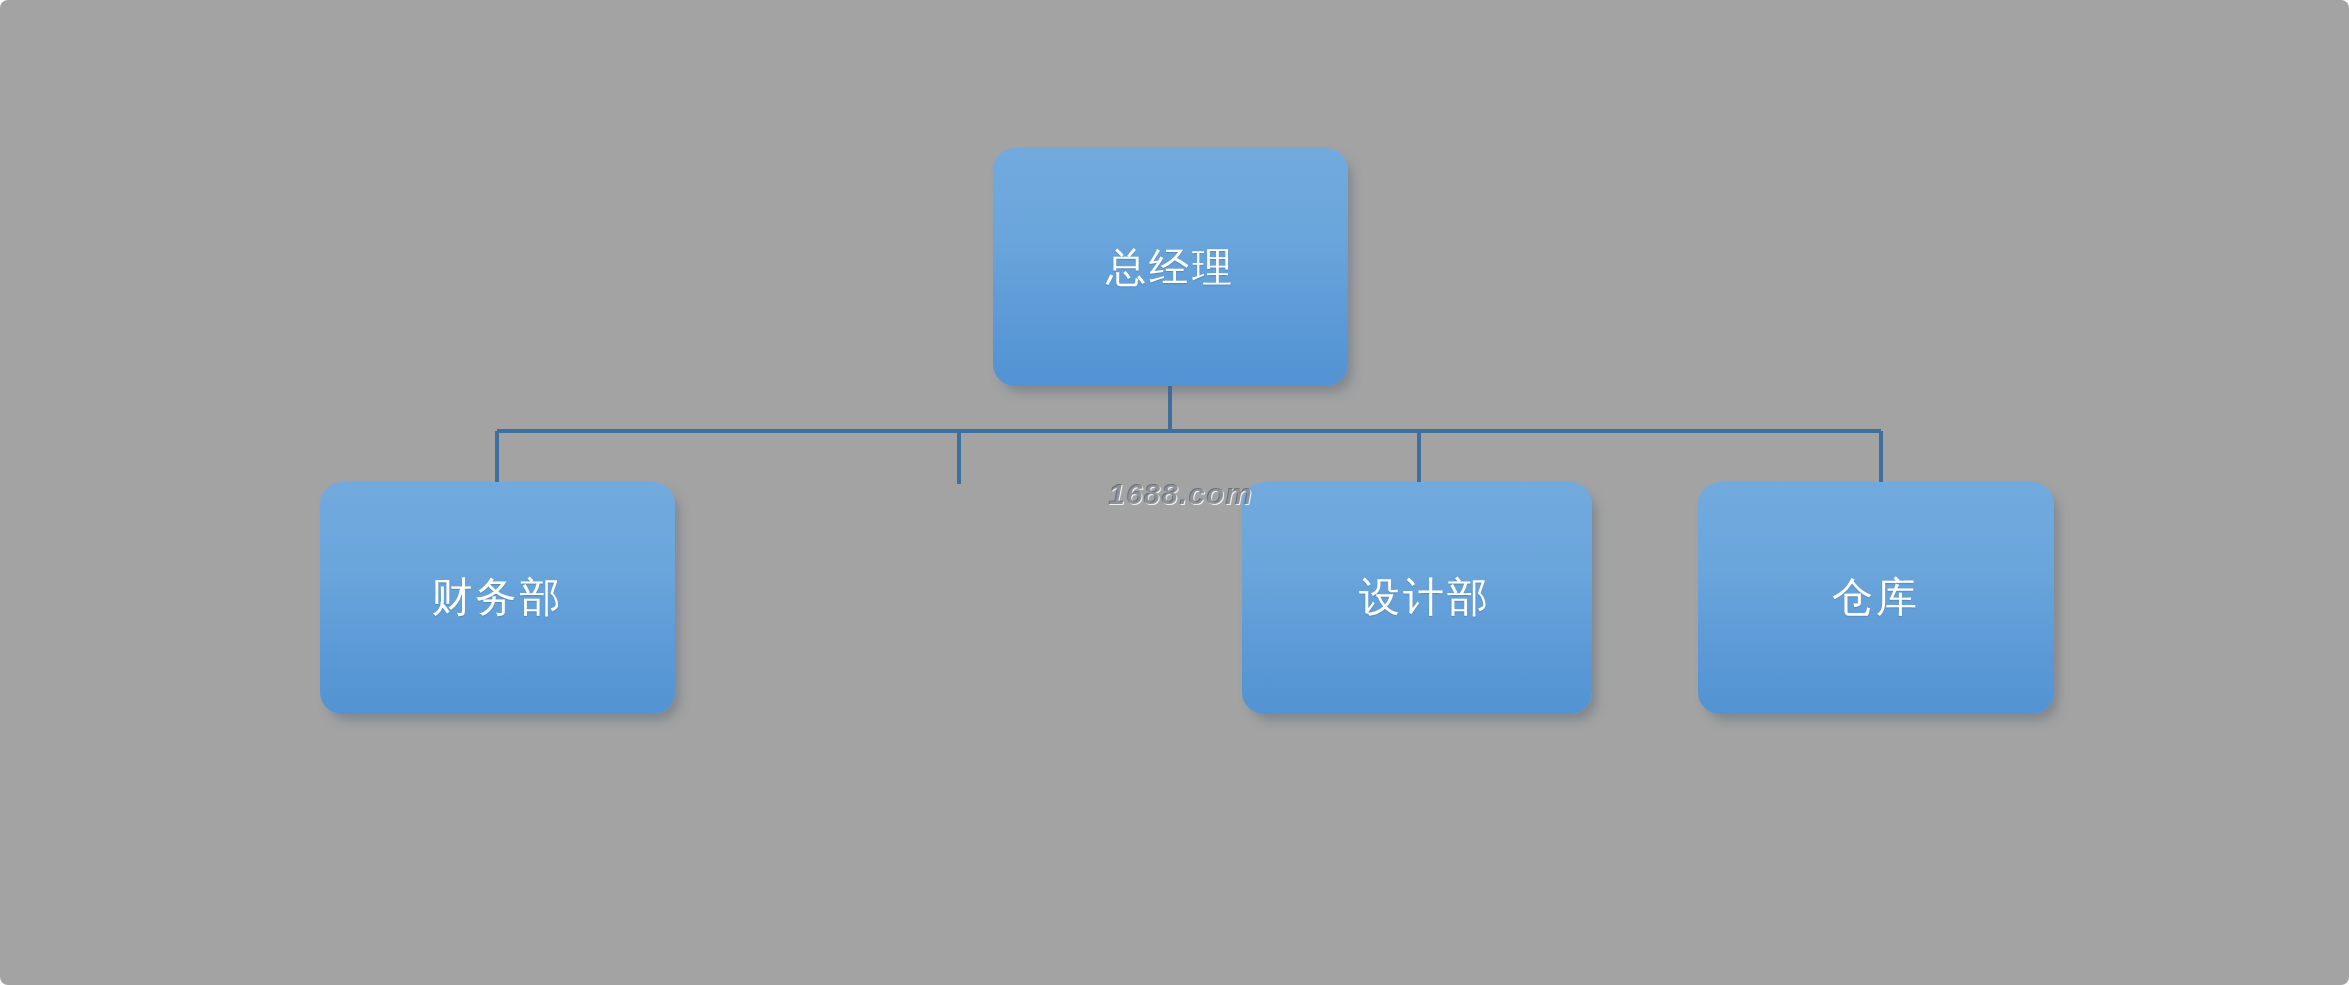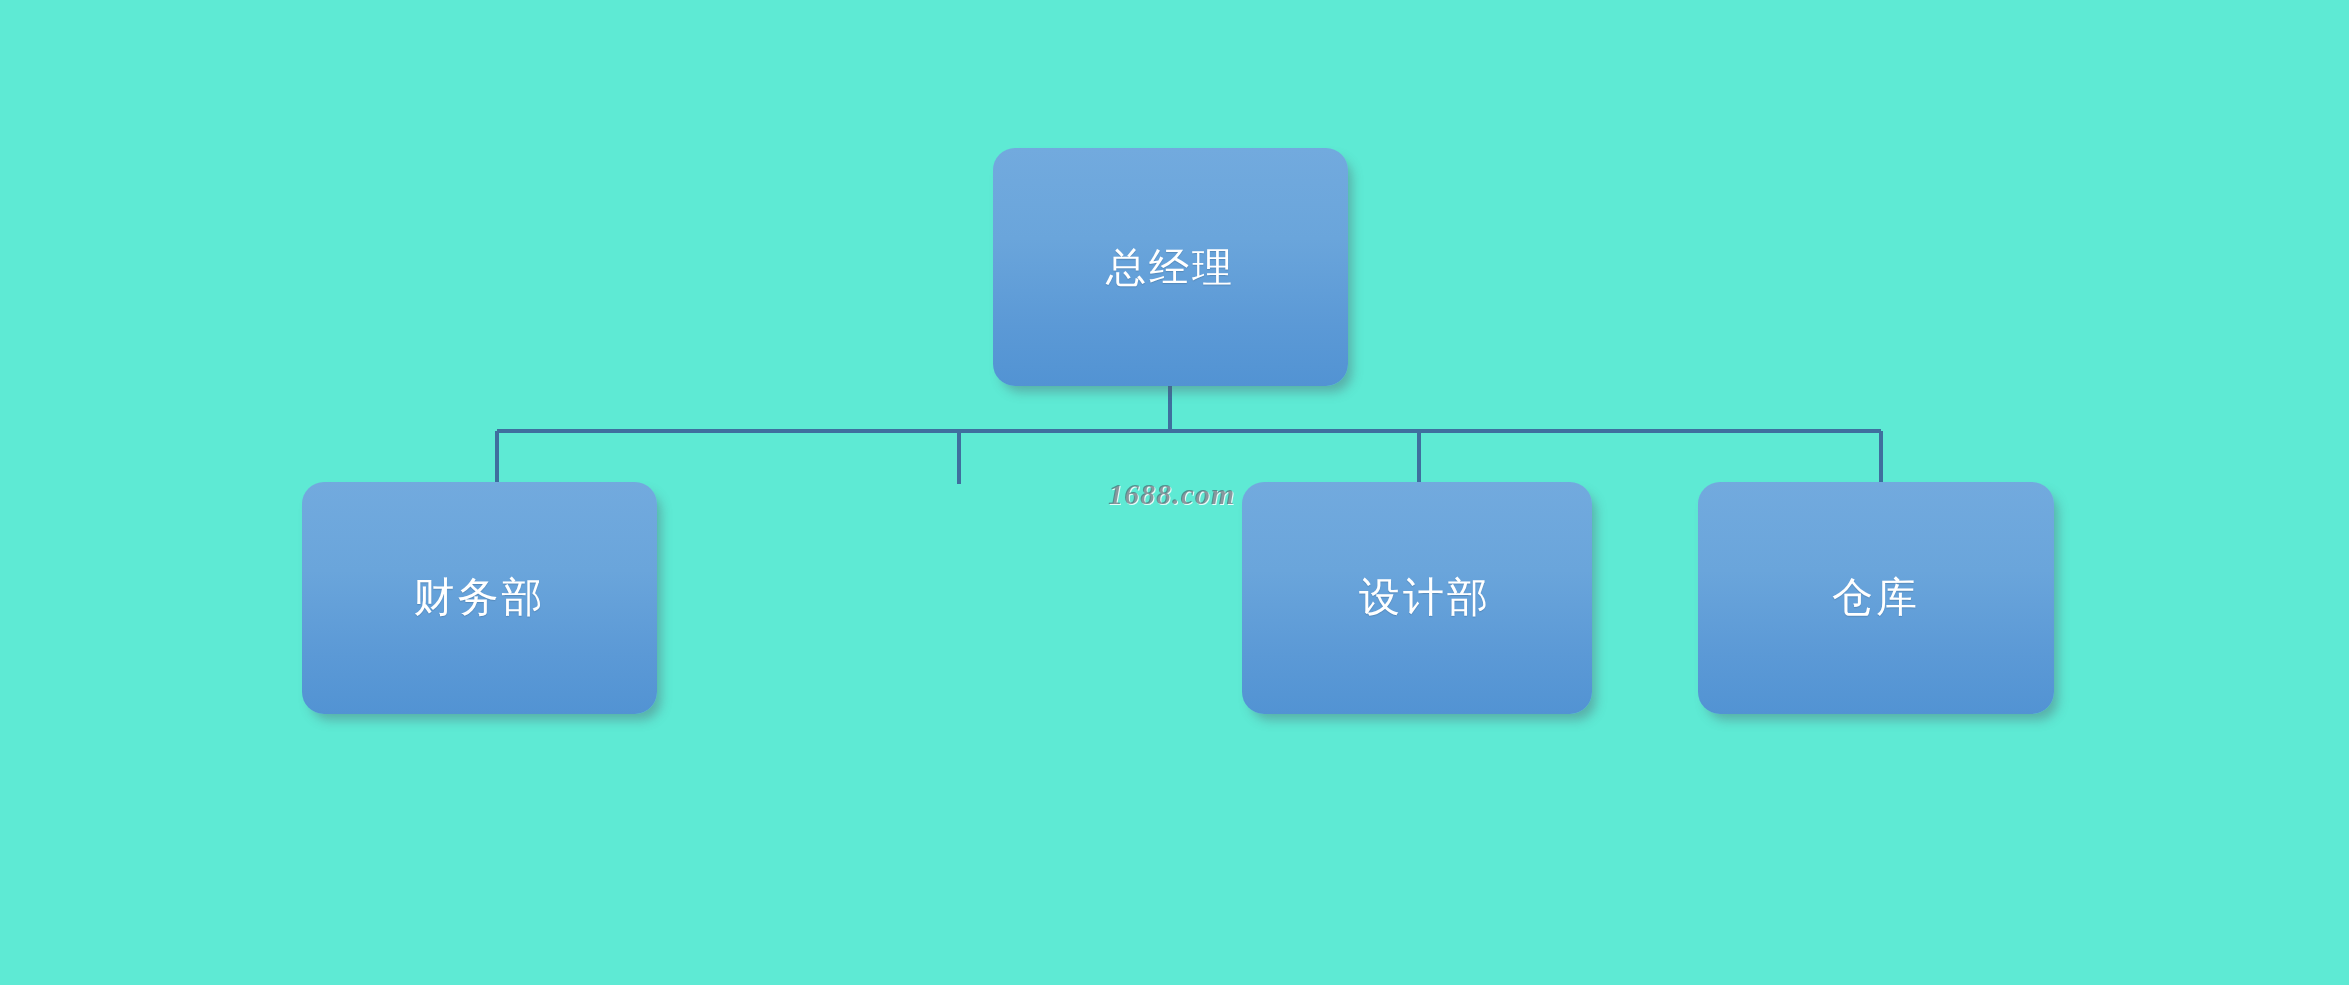--- a/index.html
+++ b/index.html
@@ -8,22 +8,23 @@
     background: #ffffff;
   }
   body {
     font-family: "Liberation Sans", "DejaVu Sans", sans-serif;
   }
 
   #canvas {
     position: relative;
     width: 2349px;
     height: 985px;
-    background: #5eead4;
+    background: #a3a3a3;
     overflow: hidden;
+    border-radius: 8px;
   }
 
   
   #connectors {
     position: absolute;
     left: 0;
     top: 0;
     width: 2349px;
     height: 985px;
     pointer-events: none;
@@ -59,31 +60,31 @@
   }
   #node-root .label {
     font-size: 40px;
   }
 
   .node-child {
     top: 482px;
     height: 232px;
   }
 
-  #node-finance  { left: 302px;  width: 355px; }
+  #node-finance  { left: 320px;  width: 355px; }
   #node-market   { left: 782px;  width: 356px; }
   #node-design   { left: 1242px; width: 350px; padding-left: 16px; }
   #node-warehouse{ left: 1698px; width: 356px; text-align: center; }
 
   
   #watermark {
     position: absolute;
     left: 1108px;
     top: 477px;
-    font-family: Liberation Serif, serif;
+    font-family: Liberation Sans, sans-serif;
     font-style: italic;
     font-weight: 700;
     font-size: 30px;
     letter-spacing: 1px;
     color: rgba(70, 78, 92, 0.58);
     text-shadow: 1px 1px 0 rgba(255,255,255,0.85);
     white-space: nowrap;
   }
 </style>
 </head>

